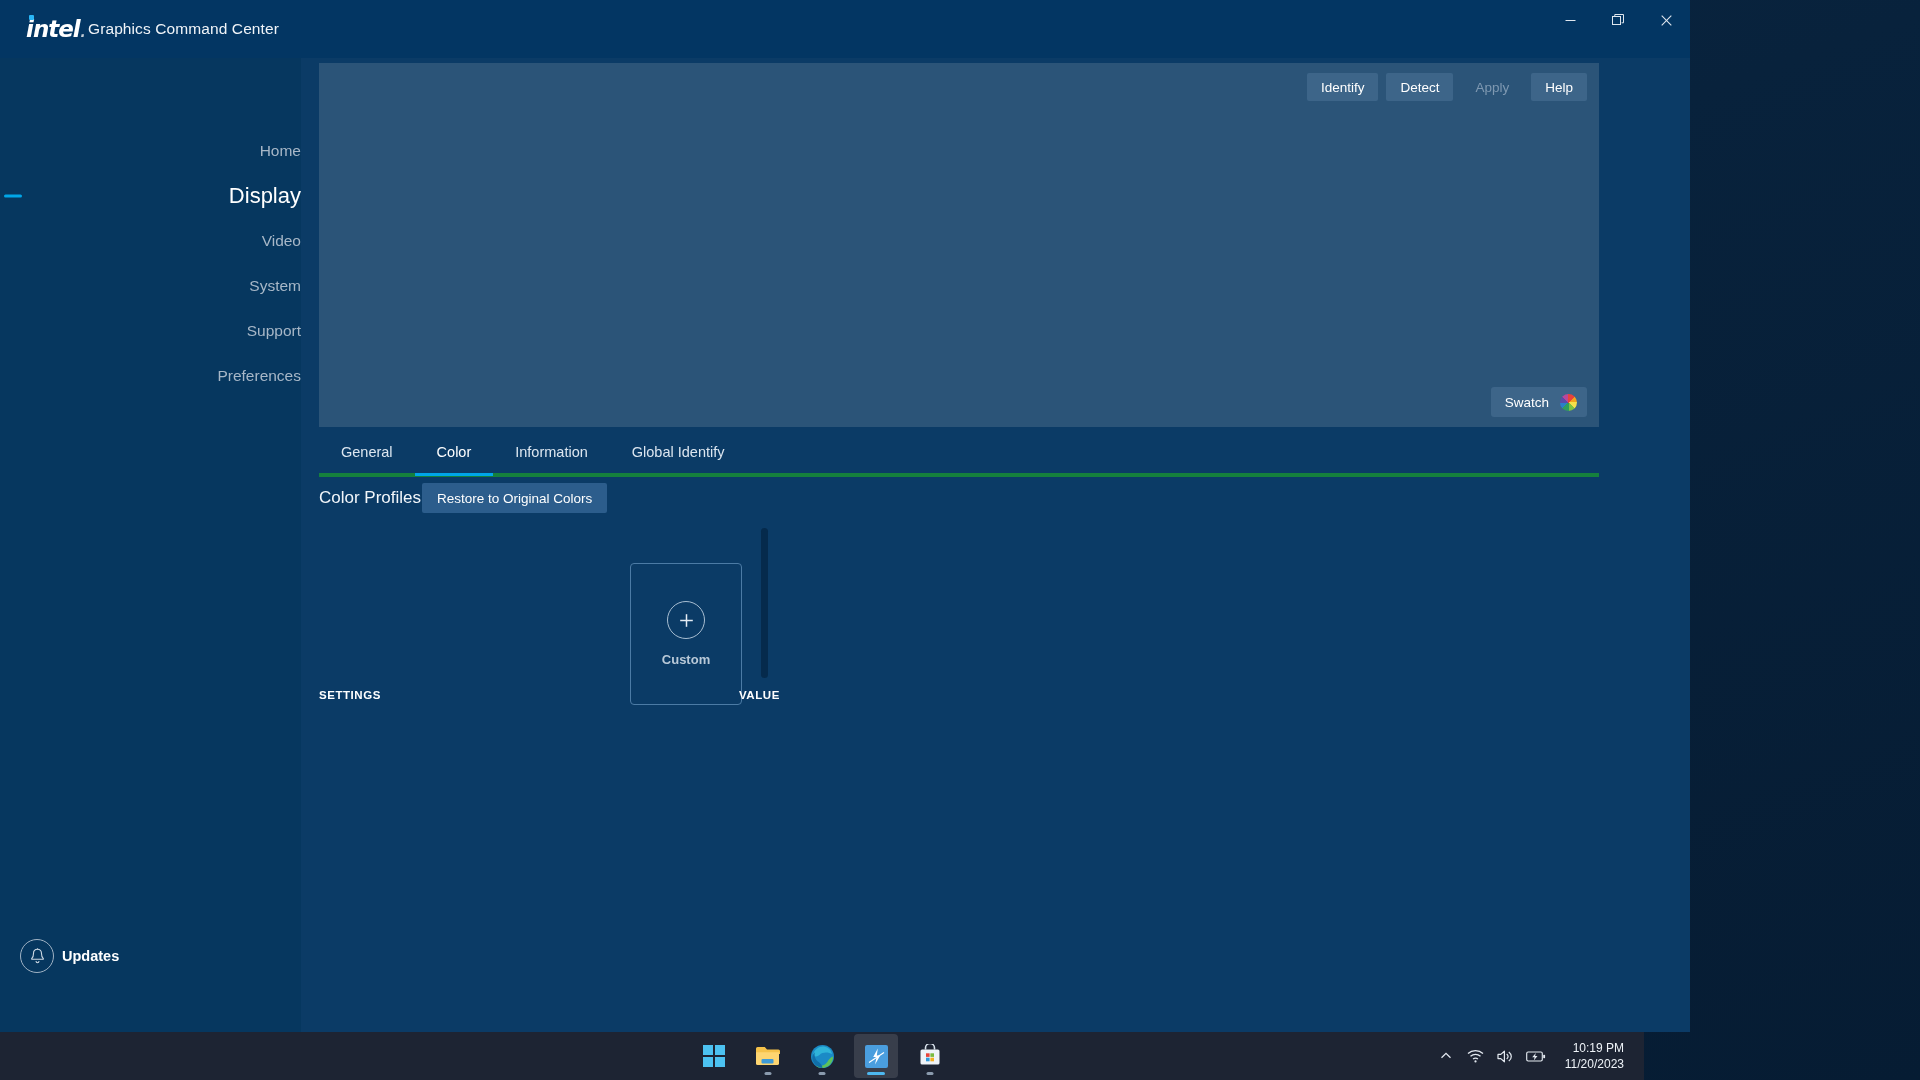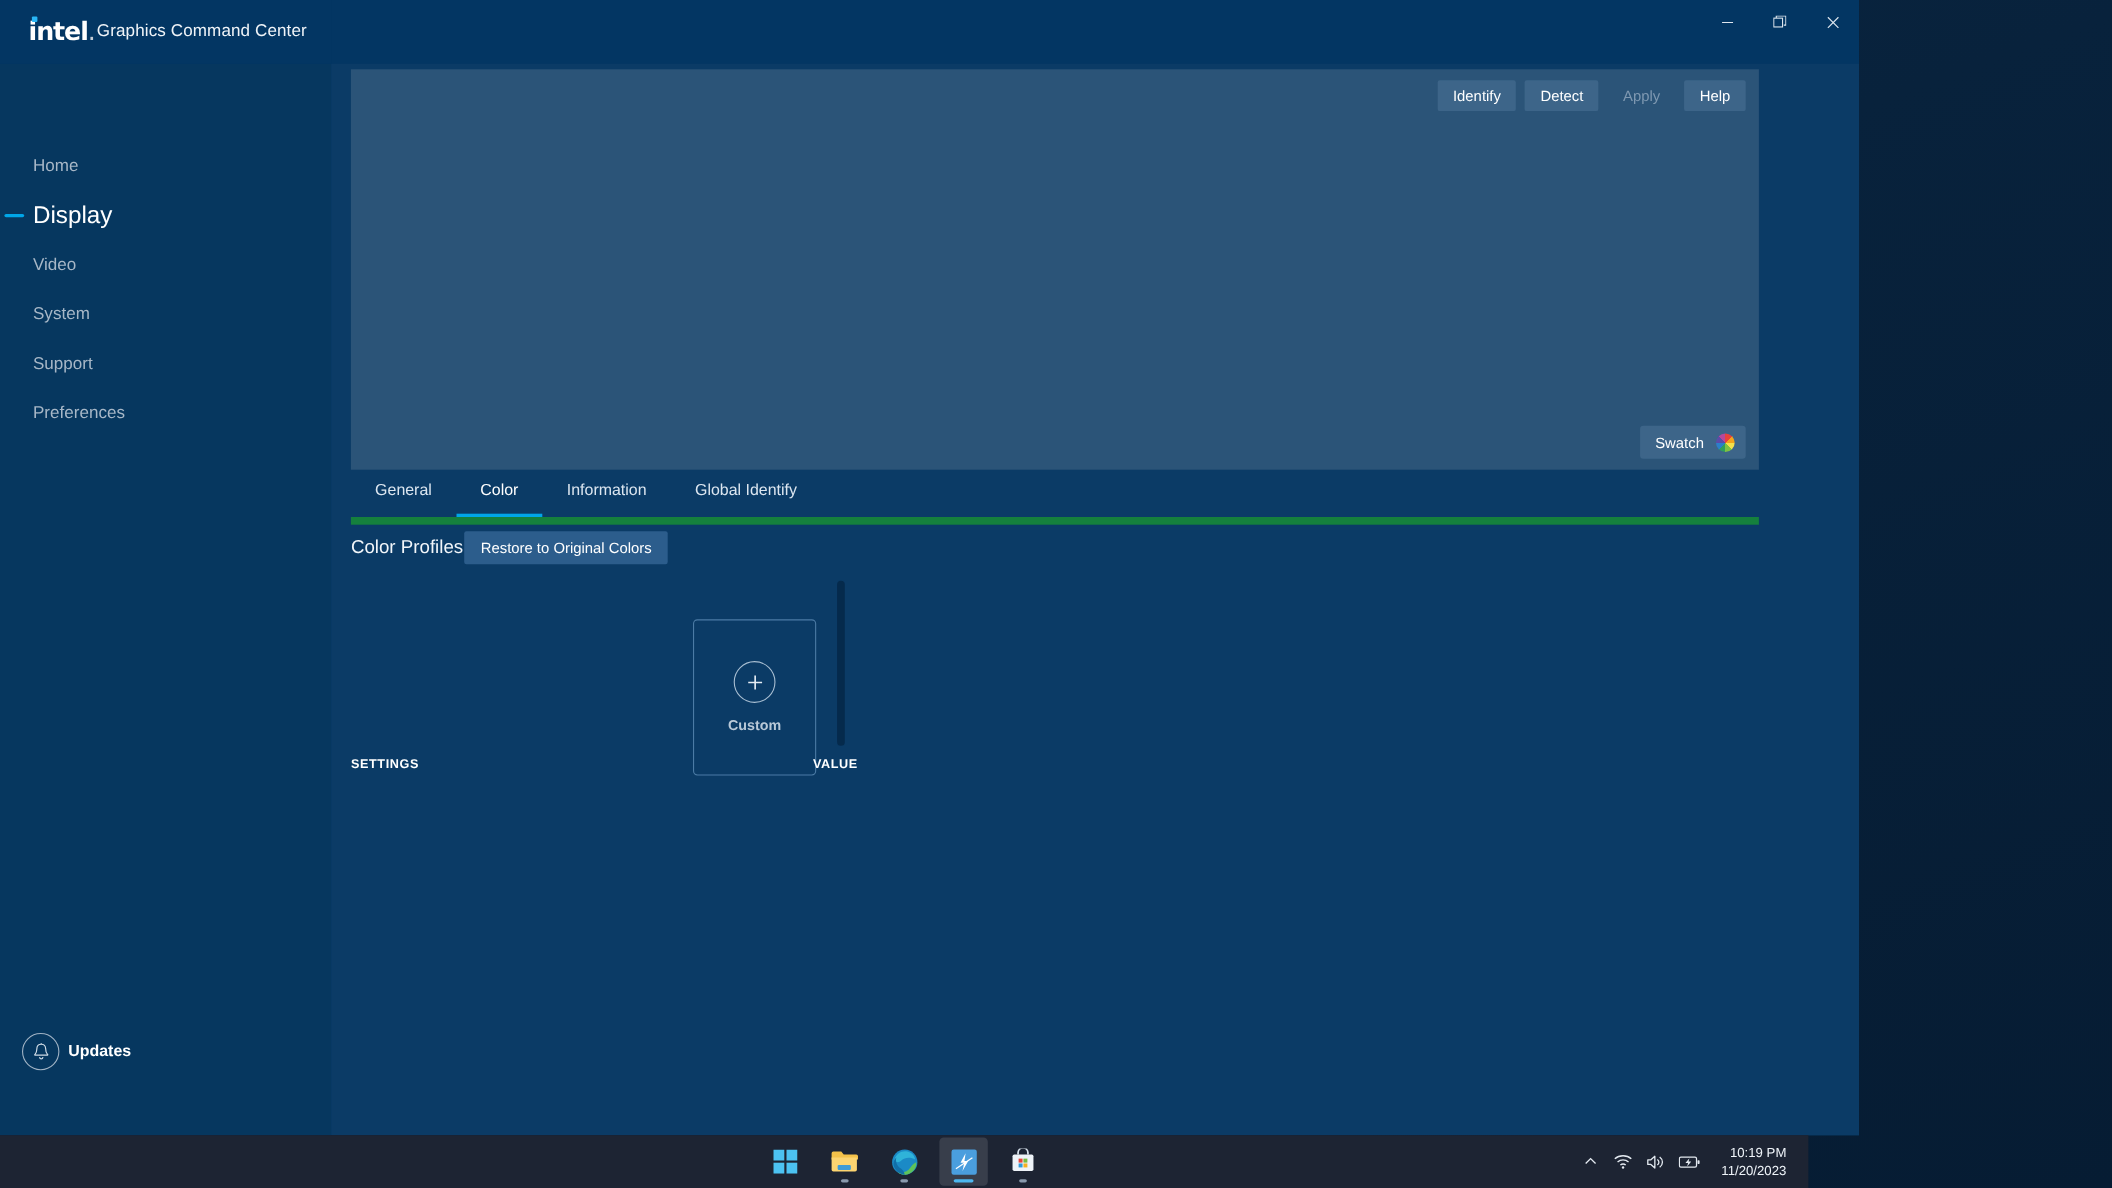--- a/index.html
+++ b/index.html
@@ -38,21 +38,21 @@
   }
   #titlebar-left {
     position:absolute; left:0; top:0; width:301px; height:58px;
     background:#033663;
     display:flex; align-items:center;
   }
   .intel-logo {
     margin-left:26px;
     font-family:"DejaVu Sans", sans-serif;
     font-size:23px; font-weight:700; letter-spacing:-1px;
-    color:#ffffff; position:relative; line-height:1;
+    color:#ffffff; position:relative; line-height:1;font-style:italic;
   }
   .intel-logo .dot {
     position:absolute; width:5px; height:5px; background:#29b6f6;
     border-radius:1px; left:3px; top:-3px;
   }
   .intel-logo .period { color:#c3ccd6; font-weight:400; }
   #app-title {
     position:absolute; left:88px; top:20px;
     font-size:15.5px; color:#f0f4f8; font-weight:400; letter-spacing:.1px;
   }
@@ -67,21 +67,21 @@
 
   
   #sidebar {
     position:absolute; left:0; top:0; width:301px; height:1032px;
     background:#06375f;
     z-index:5;
   }
   #nav { position:absolute; left:0; top:128px; width:301px; }
   .nav-item {
     position:relative; height:45px; display:flex; align-items:center;
-    padding-left:30px; color:#a7b7c7; font-size:15.5px; cursor:pointer;
+    padding-left:30px; color:#a7b7c7; font-size:15.5px; cursor:pointer;justify-content:flex-end;
   }
   .nav-item.active { color:#ffffff; font-size:22px; font-weight:400; }
   .nav-item .marker {
     position:absolute; left:4px; top:50%; transform:translateY(-50%);
     width:18px; height:3px; background:#00a6e8; border-radius:2px;
     display:none;
   }
   .nav-item.active .marker { display:block; }
 
   #updates {
@@ -139,22 +139,22 @@
       #7fc241 135deg 180deg,
       #2f9e5e 180deg 225deg,
       #2b7fc9 225deg 270deg,
       #5b4ba8 270deg 315deg,
       #b8479b 315deg 360deg);
   }
 
   
   #tabs {
     position:absolute; left:18px; top:427px; width:1280px; height:50px;
-    border-bottom:7px solid #15803d;
-    display:flex; align-items:flex-end;
+    border-bottom:4px solid #15803d;
+    display:flex; 
   }
   .tab {
     position:relative; height:49px; display:flex; align-items:center;
     padding:0 22px; color:#dce6f0; font-size:14.5px; cursor:pointer;
   }
   .tab.active { color:#ffffff; }
   .tab .underline {
     position:absolute; left:0; right:0; bottom:0; height:3px;
     background:#00a6e8; display:none;
   }

